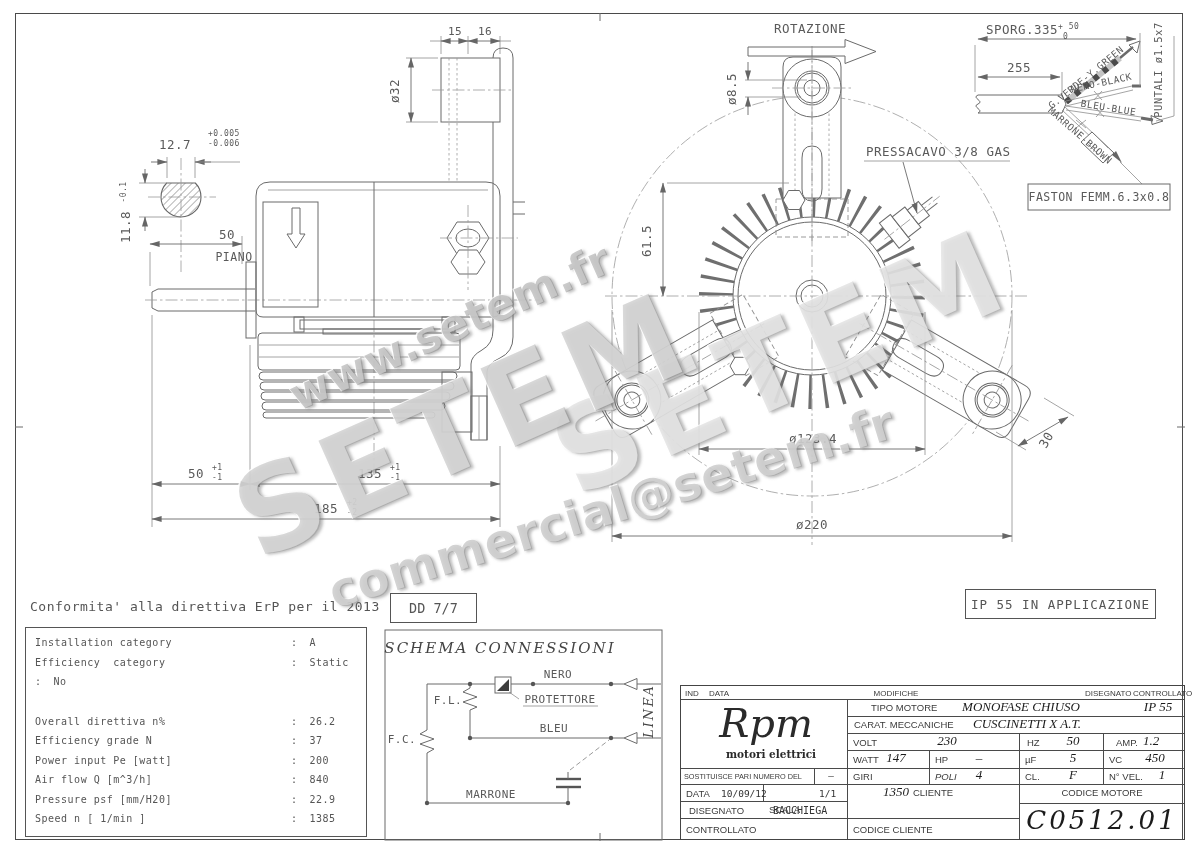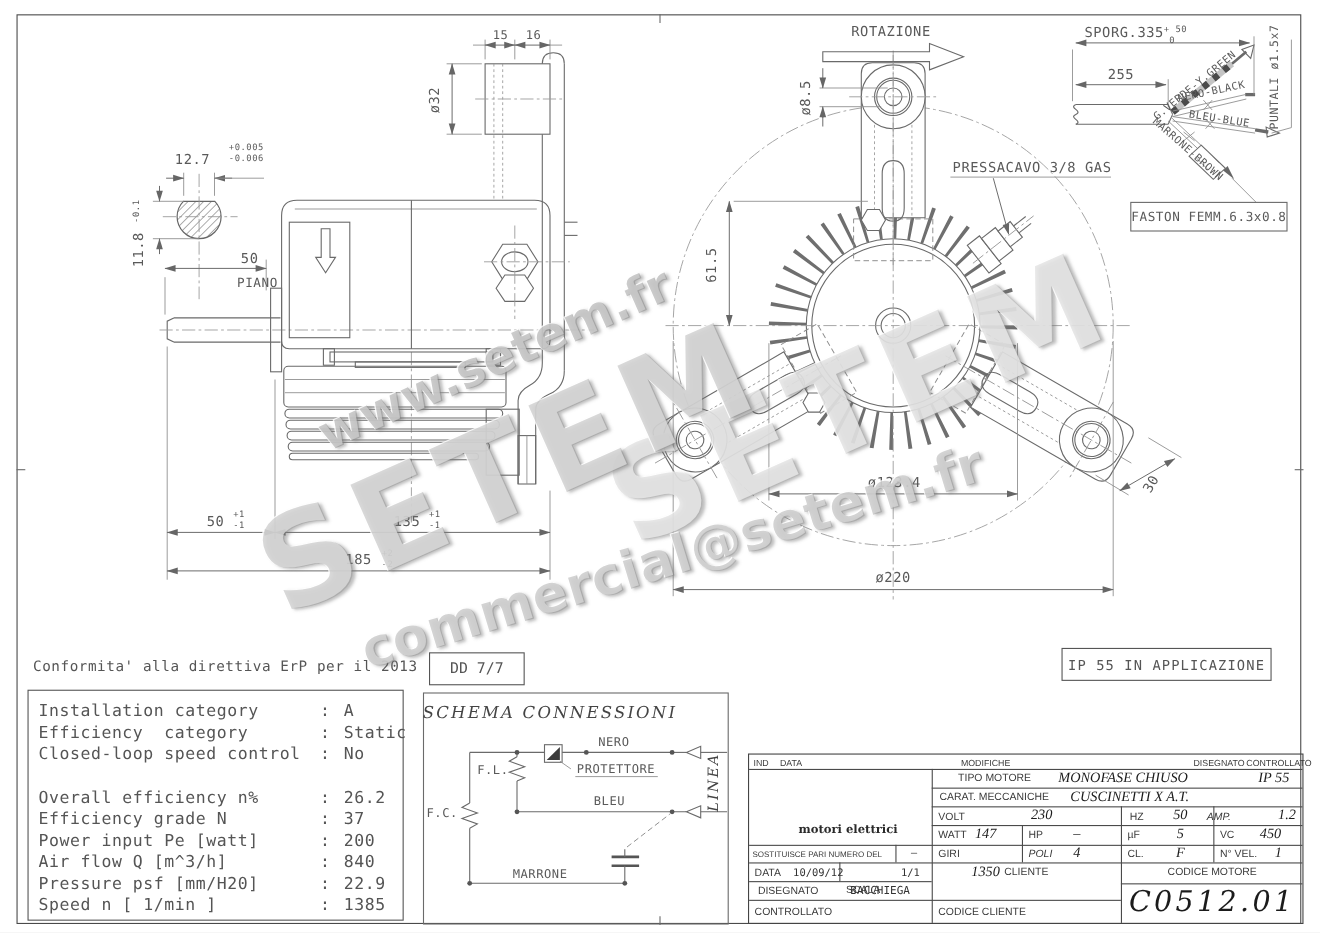--- a/index.html
+++ b/index.html
@@ -21,21 +21,21 @@
   svg .tm{text-anchor:middle;}
   svg .t8{font-size:8px;}  svg .t9{font-size:9.5px;} svg .t10{font-size:10.5px;}
   svg .t11{font-size:11px;} svg .t115{font-size:11.5px;}
   svg .ser{font-family:"DejaVu Serif",serif;font-style:italic;fill:#444;}
   .box{position:absolute;border:1.2px solid #555;box-sizing:border-box;display:flex;
        align-items:center;justify-content:center;color:#555;}
   
   .conf-title{position:absolute;left:30px;top:599px;font-size:13px;color:#555;letter-spacing:.5px;}
   .conf-box{position:absolute;left:25px;top:627px;width:342px;height:210px;border:1.2px solid #555;
             box-sizing:border-box;padding:9px 0 0 9px;color:#555;}
-  .conf-row{display:flex;height:19.5px;font-size:15px;letter-spacing:.5px;white-space:pre;}
+  .conf-row{display:flex;height:19.5px;font-size:10px;letter-spacing:.5px;white-space:pre;}
   .conf-row .lbl{width:256px;flex:none;}
   .conf-row .vv{margin-left:12px;}
   .gap{height:20px;}
   
   .tblock{position:absolute;left:680px;top:685px;width:505px;height:155px;border:1.2px solid #444;
           box-sizing:border-box;font-family:"Liberation Sans",sans-serif;color:#3a3a3a;}
   .tblock .hl,.tblock .vl{position:absolute;background:#4a4a4a;}
   .tblock .hl{height:1px;} .tblock .vl{width:1px;}
   .tblock span{position:absolute;white-space:nowrap;}
   .lab{font-size:9.5px;}
@@ -371,23 +371,23 @@
 
   <div class="wm wm-www">www.setem.fr</div>
   <div class="wm wm-setem2">SETEM</div>
   <div class="wm wm-setem">SETEM</div>
   <div class="wm wm-email">commercial@setem.fr</div>
 
   <div class="conf-title">Conformita' alla direttiva ErP per il 2013</div>
   <div class="conf-box">
     <div class="conf-row"><span class="lbl">Installation category</span><span>:</span><span class="vv">A</span></div>
     <div class="conf-row"><span class="lbl">Efficiency  category</span><span>:</span><span class="vv">Static</span></div>
-    <div class="conf-row"><span class="lbl">Closed-loop speed control</span><span>:</span><span class="vv">No</span></div>
+    <div class="conf-row"><span>:</span><span class="vv">No</span></div>
     <div class="gap"></div>
-    <div class="conf-row"><span class="lbl">Overall efficiency n%</span><span>:</span><span class="vv">26.2</span></div>
+    <div class="conf-row"><span class="lbl">Overall direttiva n%</span><span>:</span><span class="vv">26.2</span></div>
     <div class="conf-row"><span class="lbl">Efficiency grade N</span><span>:</span><span class="vv">37</span></div>
     <div class="conf-row"><span class="lbl">Power input Pe [watt]</span><span>:</span><span class="vv">200</span></div>
     <div class="conf-row"><span class="lbl">Air flow Q [m^3/h]</span><span>:</span><span class="vv">840</span></div>
     <div class="conf-row"><span class="lbl">Pressure psf [mm/H20]</span><span>:</span><span class="vv">22.9</span></div>
     <div class="conf-row"><span class="lbl">Speed n [ 1/min ]</span><span>:</span><span class="vv">1385</span></div>
   </div>
 
   <div class="box" style="left:390px;top:593px;width:87px;height:30px;font-size:13.5px;">DD 7/7</div>
   <div class="box" style="left:965px;top:589px;width:191px;height:30px;font-size:12.5px;letter-spacing:1px;">IP 55 IN APPLICAZIONE</div>
 
@@ -407,34 +407,35 @@
     <div class="vl" style="left:248px;top:64px;height:34px;"></div>
     <div class="vl" style="left:133px;top:82px;height:16px;"></div>
     <div class="vl" style="left:82px;top:98px;height:17px;"></div>
 
     <span class="lab8" style="left:4px;top:3px;">IND</span>
     <span class="lab8" style="left:28px;top:3px;">DATA</span>
     <span class="lab8 ctr" style="left:215px;top:3px;">MODIFICHE</span>
     <span class="lab8" style="left:404px;top:3px;">DISEGNATO</span>
     <span class="lab8" style="left:452px;top:3px;">CONTROLLATO</span>
 
+    <span class="logo ctr" style="left:85px;top:14px;">Rpm</span>
     <span class="logosub ctr" style="left:90px;top:62px;">motori elettrici</span>
 
     <span class="lab" style="left:190px;top:16px;">TIPO MOTORE</span>
     <span class="val ctr" style="left:340px;top:13px;">MONOFASE CHIUSO</span>
     <span class="val ctr" style="left:477px;top:13px;">IP 55</span>
     <span class="lab" style="left:173px;top:33px;">CARAT. MECCANICHE</span>
     <span class="val ctr" style="left:346px;top:30px;">CUSCINETTI X A.T.</span>
 
     <span class="lab" style="left:172px;top:51px;">VOLT</span>
     <span class="val ctr" style="left:266px;top:47px;">230</span>
     <span class="lab" style="left:346px;top:51px;">HZ</span>
     <span class="val ctr" style="left:392px;top:47px;">50</span>
-    <span class="lab" style="left:416px;top:51px;font-style:italic;">AMP.</span>
-    <span class="val ctr" style="left:489px;top:47px;">1.2</span>
+    <span class="lab" style="left:435px;top:51px;">AMP.</span>
+    <span class="val ctr" style="left:470px;top:47px;">1.2</span>
 
     <span class="lab" style="left:172px;top:68px;">WATT</span>
     <span class="val ctr" style="left:215px;top:64px;">147</span>
     <span class="lab" style="left:254px;top:68px;">HP</span>
     <span class="val ctr" style="left:298px;top:64px;">–</span>
     <span class="lab" style="left:344px;top:68px;">µF</span>
     <span class="val ctr" style="left:392px;top:64px;">5</span>
     <span class="lab" style="left:428px;top:68px;">VC</span>
     <span class="val ctr" style="left:474px;top:64px;">450</span>
 

